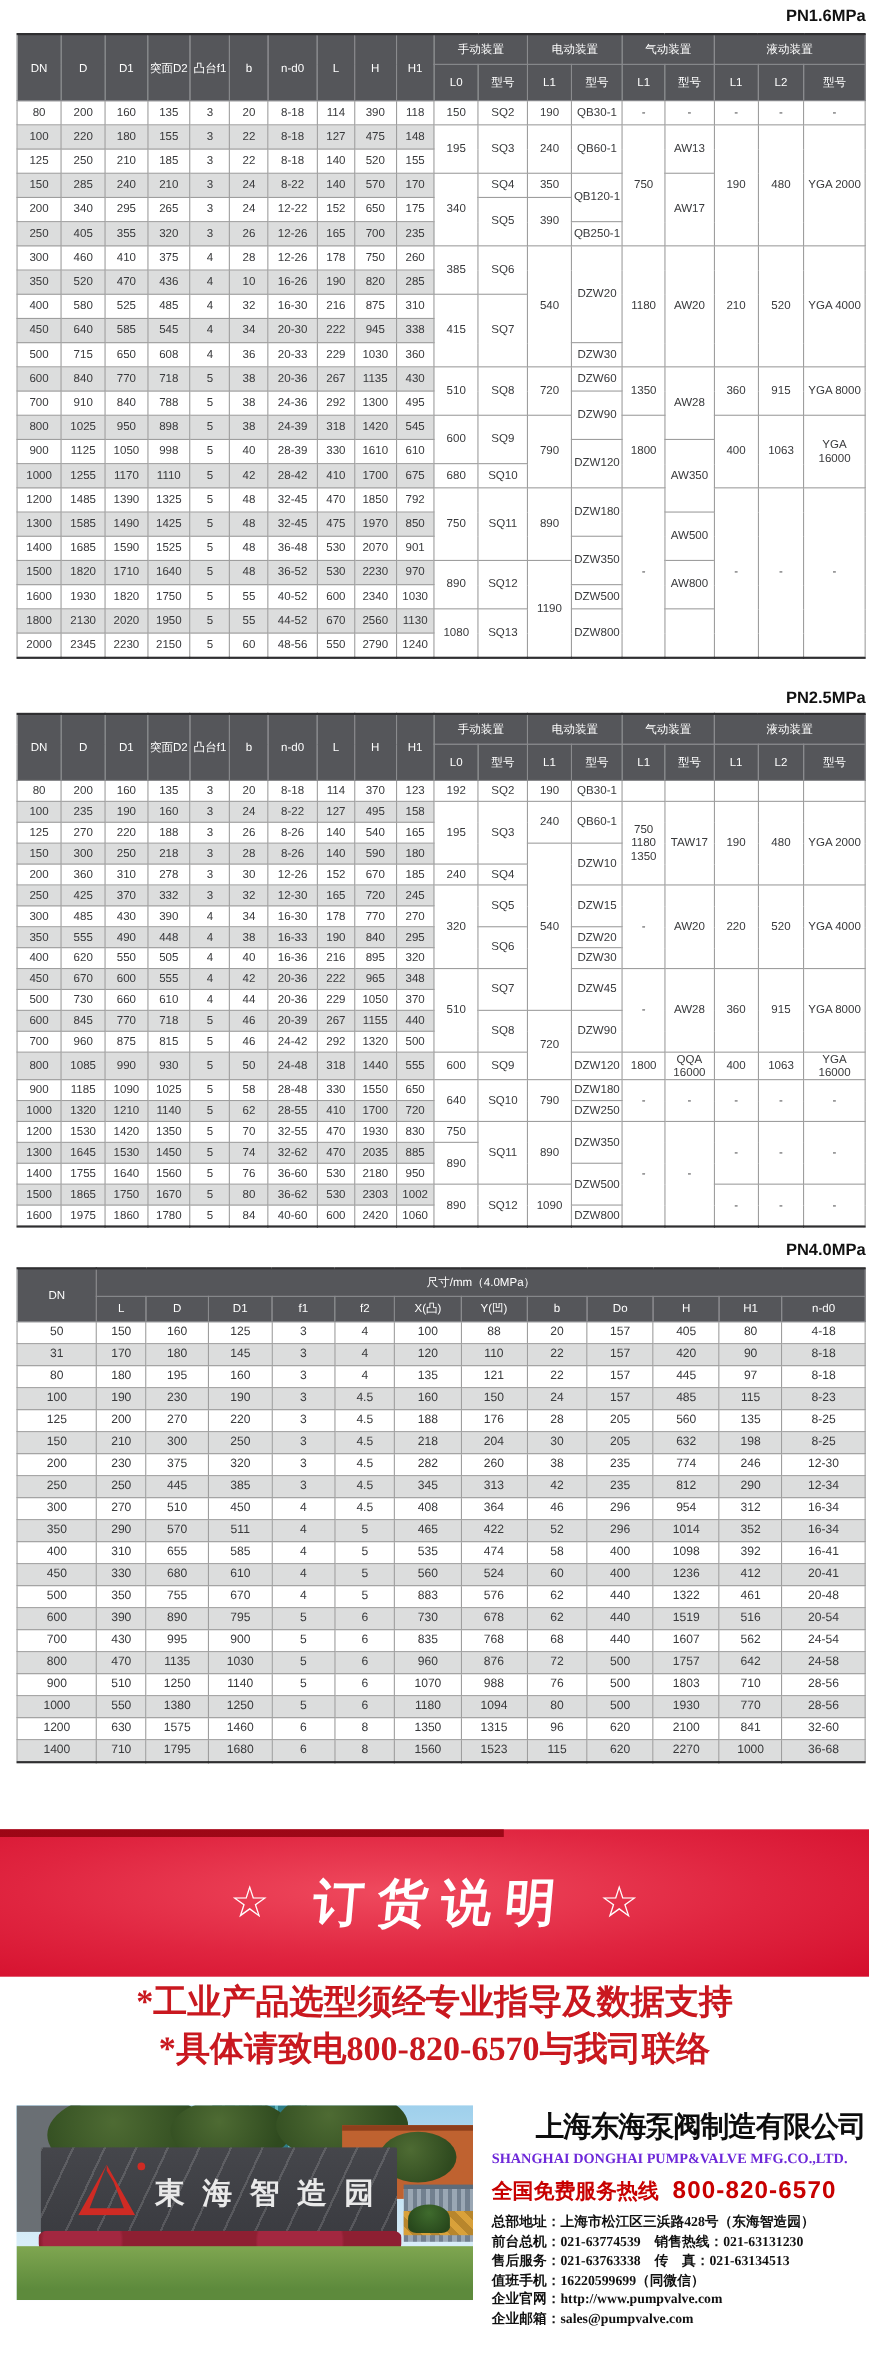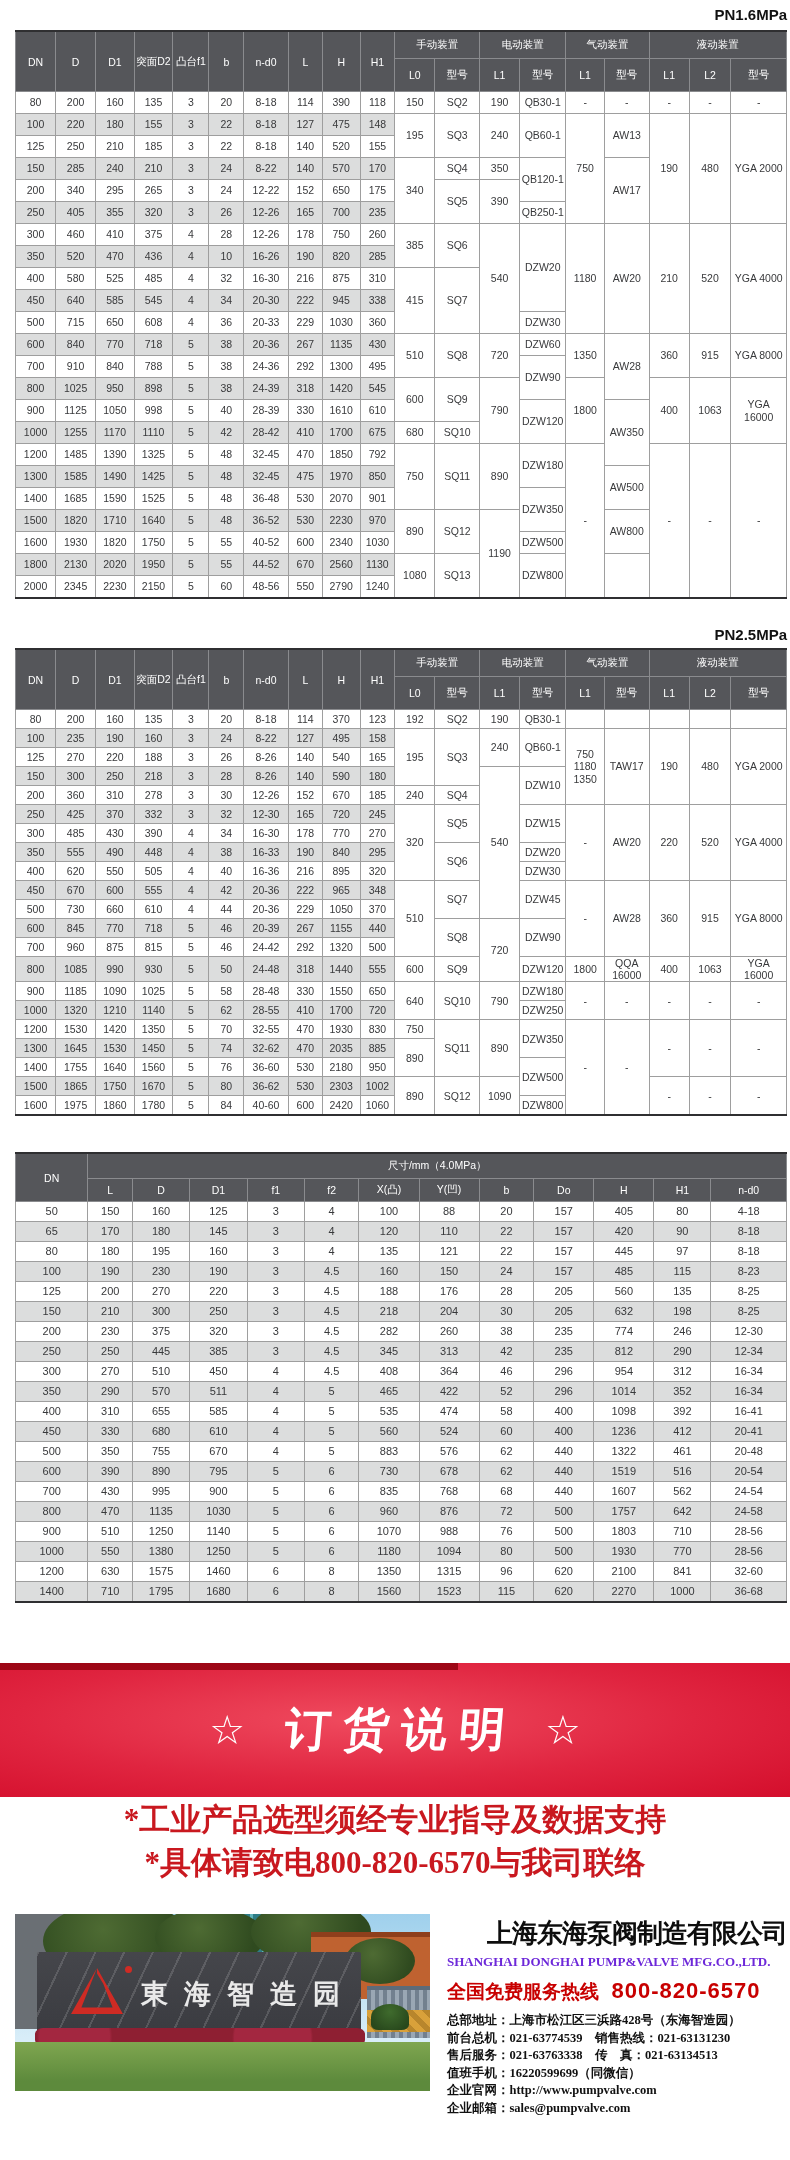--- a/index.html
+++ b/index.html
@@ -861,20 +861,21 @@
           <td class="p">84</td>
           <td class="p">40-60</td>
           <td class="p">600</td>
           <td class="p">2420</td>
           <td class="p">1060</td>
           <td class="w">DZW800</td>
         </tr>
       </tbody>
     </table>
 
+  <div class="tbl-title" id="title3">PN4.0MPa</div>
   <table class="spec" id="t3">
       <colgroup>
         <col style="width: 9.4%;">
         <col style="width: 5.8%;">
         <col style="width: 7.4%;">
         <col style="width: 7.5%;">
         <col style="width: 7.4%;">
         <col style="width: 7.1%;">
         <col style="width: 7.8%;">
         <col style="width: 7.8%;">
@@ -914,21 +915,21 @@
           <td class="p">4</td>
           <td class="p">100</td>
           <td class="p">88</td>
           <td class="p">20</td>
           <td class="p">157</td>
           <td class="p">405</td>
           <td class="p">80</td>
           <td class="p">4-18</td>
         </tr>
         <tr>
-          <td class="p">65</td>
+          <td class="p">31</td>
           <td class="p">170</td>
           <td class="p">180</td>
           <td class="p">145</td>
           <td class="p">3</td>
           <td class="p">4</td>
           <td class="p">120</td>
           <td class="p">110</td>
           <td class="p">22</td>
           <td class="p">157</td>
           <td class="p">420</td>

